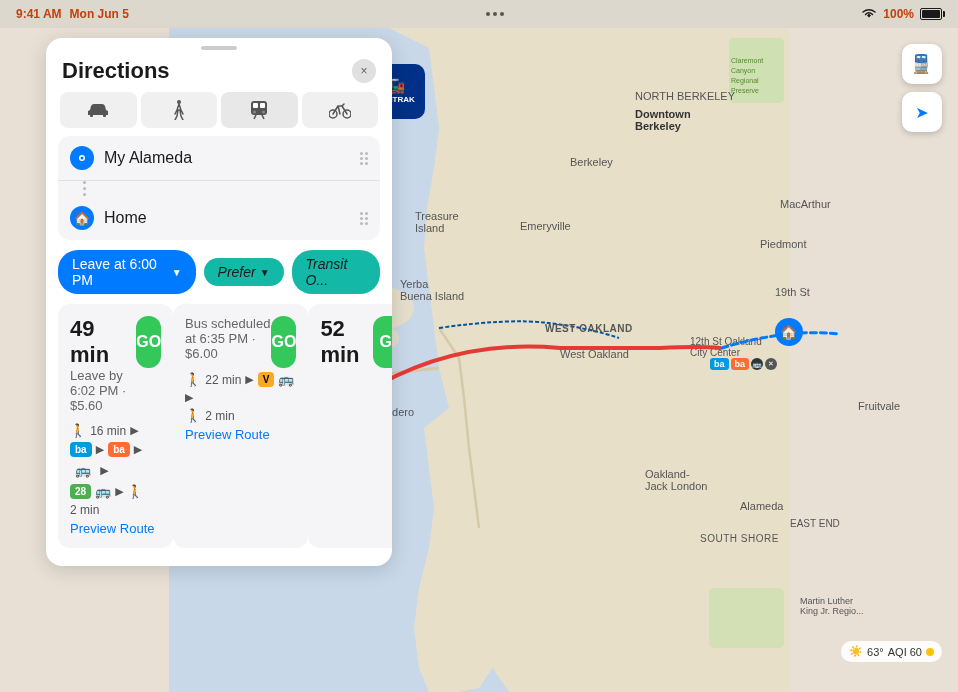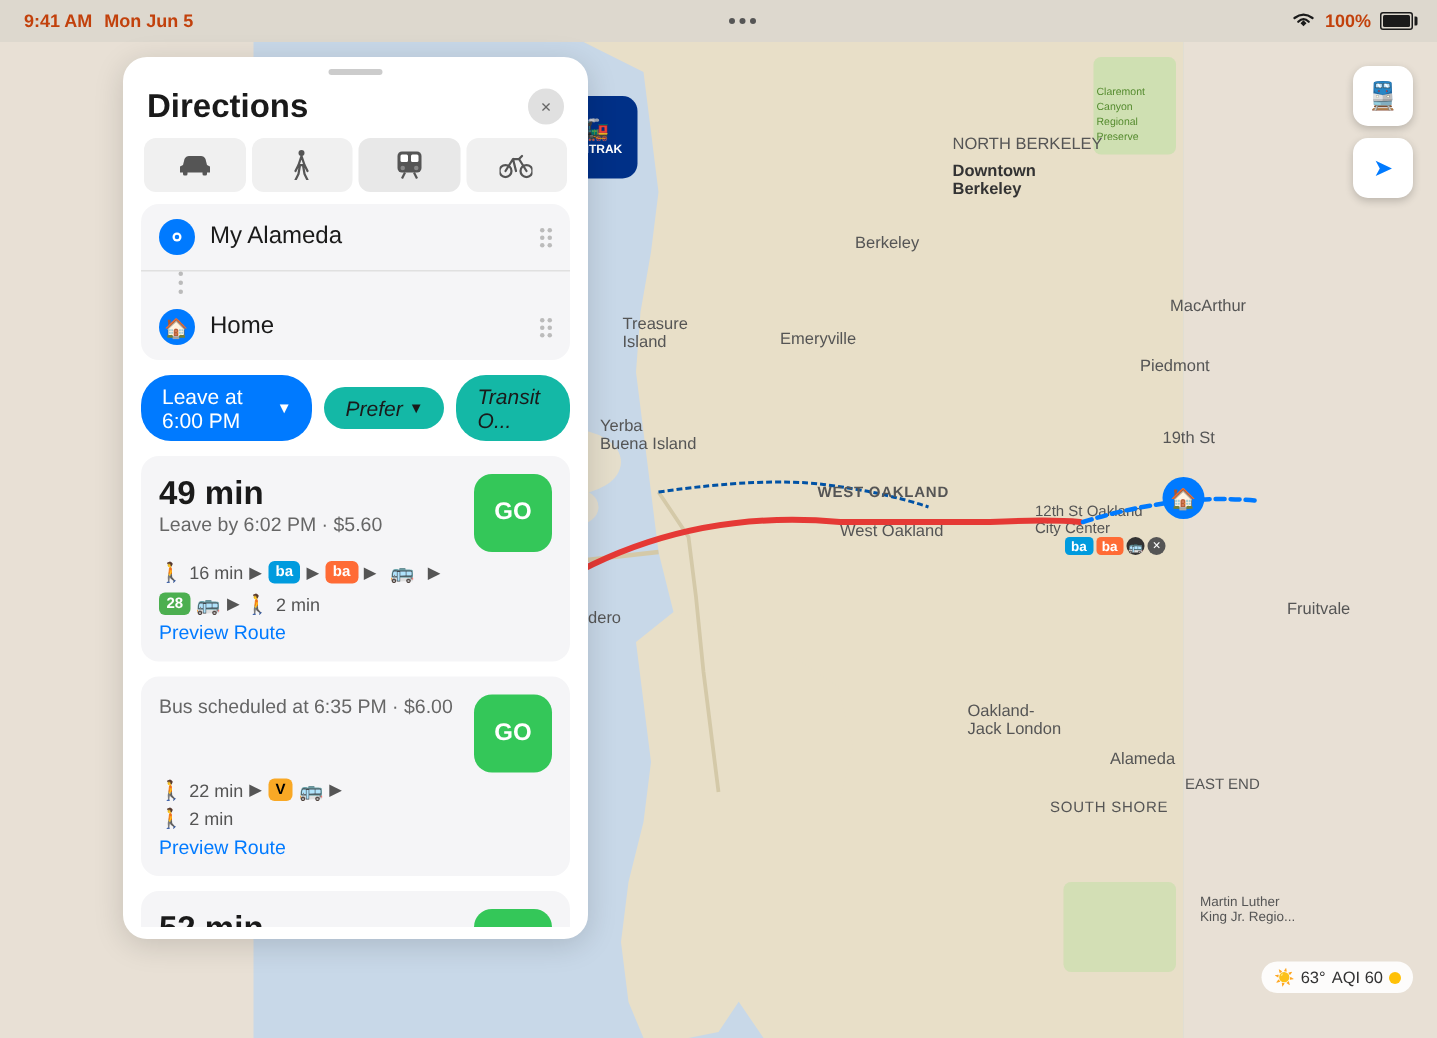--- a/index.html
+++ b/index.html
@@ -92,28 +92,27 @@
       box-shadow: 0 2px 6px rgba(0,0,0,0.2);
       cursor: pointer;
       font-size: 18px;
     }
 
     
     .directions-panel {
       position: absolute;
       top: 38px;
       left: 46px;
-      width: 310px;
+      width: 346px;
       background: white;
       border-radius: 16px;
       box-shadow: 0 4px 20px rgba(0,0,0,0.15);
       z-index: 200;
       overflow: hidden;
       padding-bottom: 8px;
-      margin-left: 36px;
     }
 
     .panel-drag-handle {
       width: 36px; height: 4px;
       background: #ccc;
       border-radius: 2px;
       margin: 8px auto 4px;
     }
 
     .panel-header {
@@ -220,21 +219,21 @@
       background: #14b8a6;
       color: #1a1a1a;
       font-style: italic;
     }
     .chevron-down { font-size: 10px; }
 
     
     .route-cards {
       padding: 0 12px;
       display: flex;
-      flex-direction: column;
+      flex-direction: row;
       gap: 0;
     }
 
     .route-card {
       background: #f5f5f7;
       border-radius: 12px;
       padding: 12px;
       margin-bottom: 10px;
     }
 

